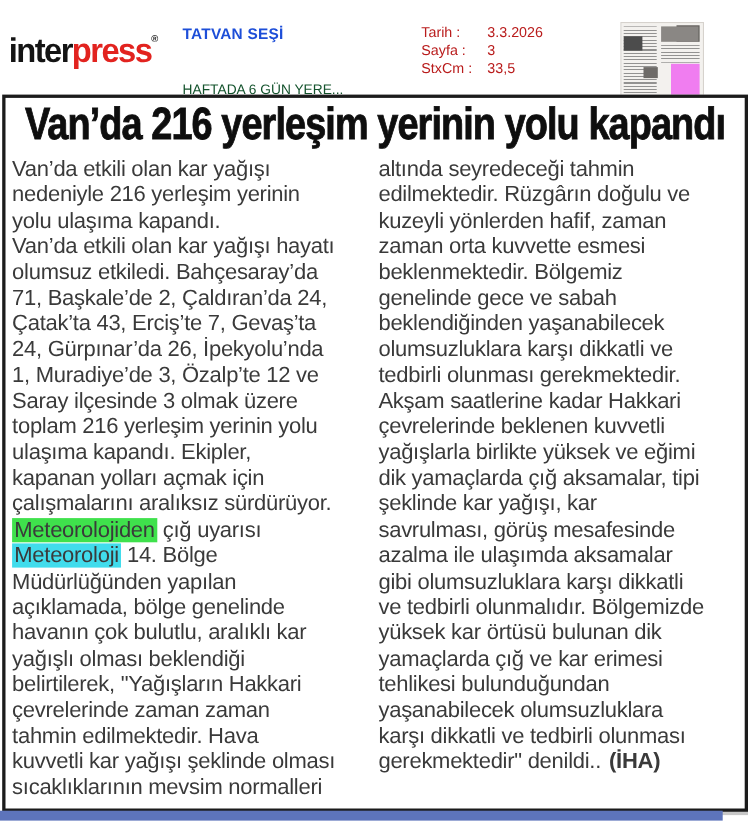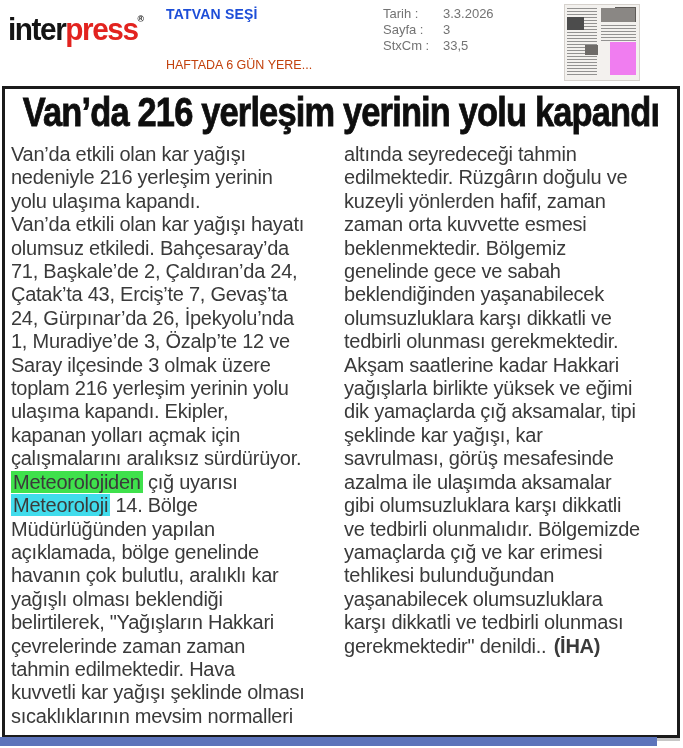--- a/index.html
+++ b/index.html
@@ -1,31 +1,31 @@
 <!DOCTYPE html>
 <html><head>
 <meta charset="utf-8">
 <style>
   * { margin:0; padding:0; box-sizing:border-box; }
   body { background:#fff; font-family:"Liberation Sans", sans-serif; }
   .page { position:relative; width:683px; height:748px; background:#ffffff; overflow:hidden; }
 
   
-  .header { position:absolute; left:0; top:0; width:683px; height:86px; background:#fff; }
+  .header { position:absolute; left:0; top:16px; width:683px; height:86px; background:#fff; }
   .logo { position:absolute; left:8px; top:12px; font-weight:bold; font-size:31px;
           letter-spacing:-1.5px; transform:scaleX(.96); transform-origin:left center; color:#141414; }
   .logo .press { color:#e2231f; }
   .logo sup { font-size:9px; font-weight:bold; color:#141414; vertical-align:18px; letter-spacing:0; }
 
   .pub { position:absolute; left:166px; top:6px; width:210px; }
   .pub-name { font-size:14px; font-weight:bold; color:#1d4ed8; letter-spacing:.2px; margin-bottom:2px; }
-  .pub-line { font-size:12.5px; color:#c2410c; line-height:15.5px;margin-top:36px; }
+  .pub-line { font-size:12.5px; color:#14532d; line-height:15.5px;margin-top:36px; }
 
   .meta { position:absolute; left:383px; top:6px; width:170px; }
-  .meta-row { display:flex; font-size:13px; color:#737373; line-height:16px; }
+  .meta-row { display:flex; font-size:13px; color:#b91c1c; line-height:16px; }
   .meta-label { width:52px; }
   .meta-value { margin-left:8px; }
 
   .thumb { position:absolute; left:565px; top:5px; width:74px; height:75px;
            background:#f3f1ee; outline:1px solid #d6d2cd; }
   .thumb .txtcol { position:absolute;
       background:repeating-linear-gradient(to bottom, rgba(95,95,95,.65) 0 1px, transparent 1px 3px); }
   .t-a { left:2px; top:3px; width:30px; height:68px; }
   .t-b { left:36px; top:20px; width:35px; height:16px; }
   .thumb .blk { position:absolute; }
@@ -128,27 +128,29 @@
           <div class="line">altında seyredeceği tahmin</div>
           <div class="line">edilmektedir. Rüzgârın doğulu ve</div>
           <div class="line">kuzeyli yönlerden hafif, zaman</div>
           <div class="line">zaman orta kuvvette esmesi</div>
           <div class="line">beklenmektedir. Bölgemiz</div>
           <div class="line">genelinde gece ve sabah</div>
           <div class="line">beklendiğinden yaşanabilecek</div>
           <div class="line">olumsuzluklara karşı dikkatli ve</div>
           <div class="line">tedbirli olunması gerekmektedir.</div>
           <div class="line">Akşam saatlerine kadar Hakkari</div>
+          <div class="line">çevrelerinde beklenen kuvvetli</div>
           <div class="line">yağışlarla birlikte yüksek ve eğimi</div>
           <div class="line">dik yamaçlarda çığ aksamalar, tipi</div>
           <div class="line">şeklinde kar yağışı, kar</div>
           <div class="line">savrulması, görüş mesafesinde</div>
           <div class="line">azalma ile ulaşımda aksamalar</div>
           <div class="line">gibi olumsuzluklara karşı dikkatli</div>
           <div class="line">ve tedbirli olunmalıdır. Bölgemizde</div>
+          <div class="line">yüksek kar örtüsü bulunan dik</div>
           <div class="line">yamaçlarda çığ ve kar erimesi</div>
           <div class="line">tehlikesi bulunduğundan</div>
           <div class="line">yaşanabilecek olumsuzluklara</div>
           <div class="line">karşı dikkatli ve tedbirli olunması</div>
           <div class="line">gerekmektedir" denildi.. <span style="font-weight: bold; margin-top: 23px;">(İHA)</span></div>
         </div>
       </div>
   </div>
 
   <div class="bottom-bar"></div>

